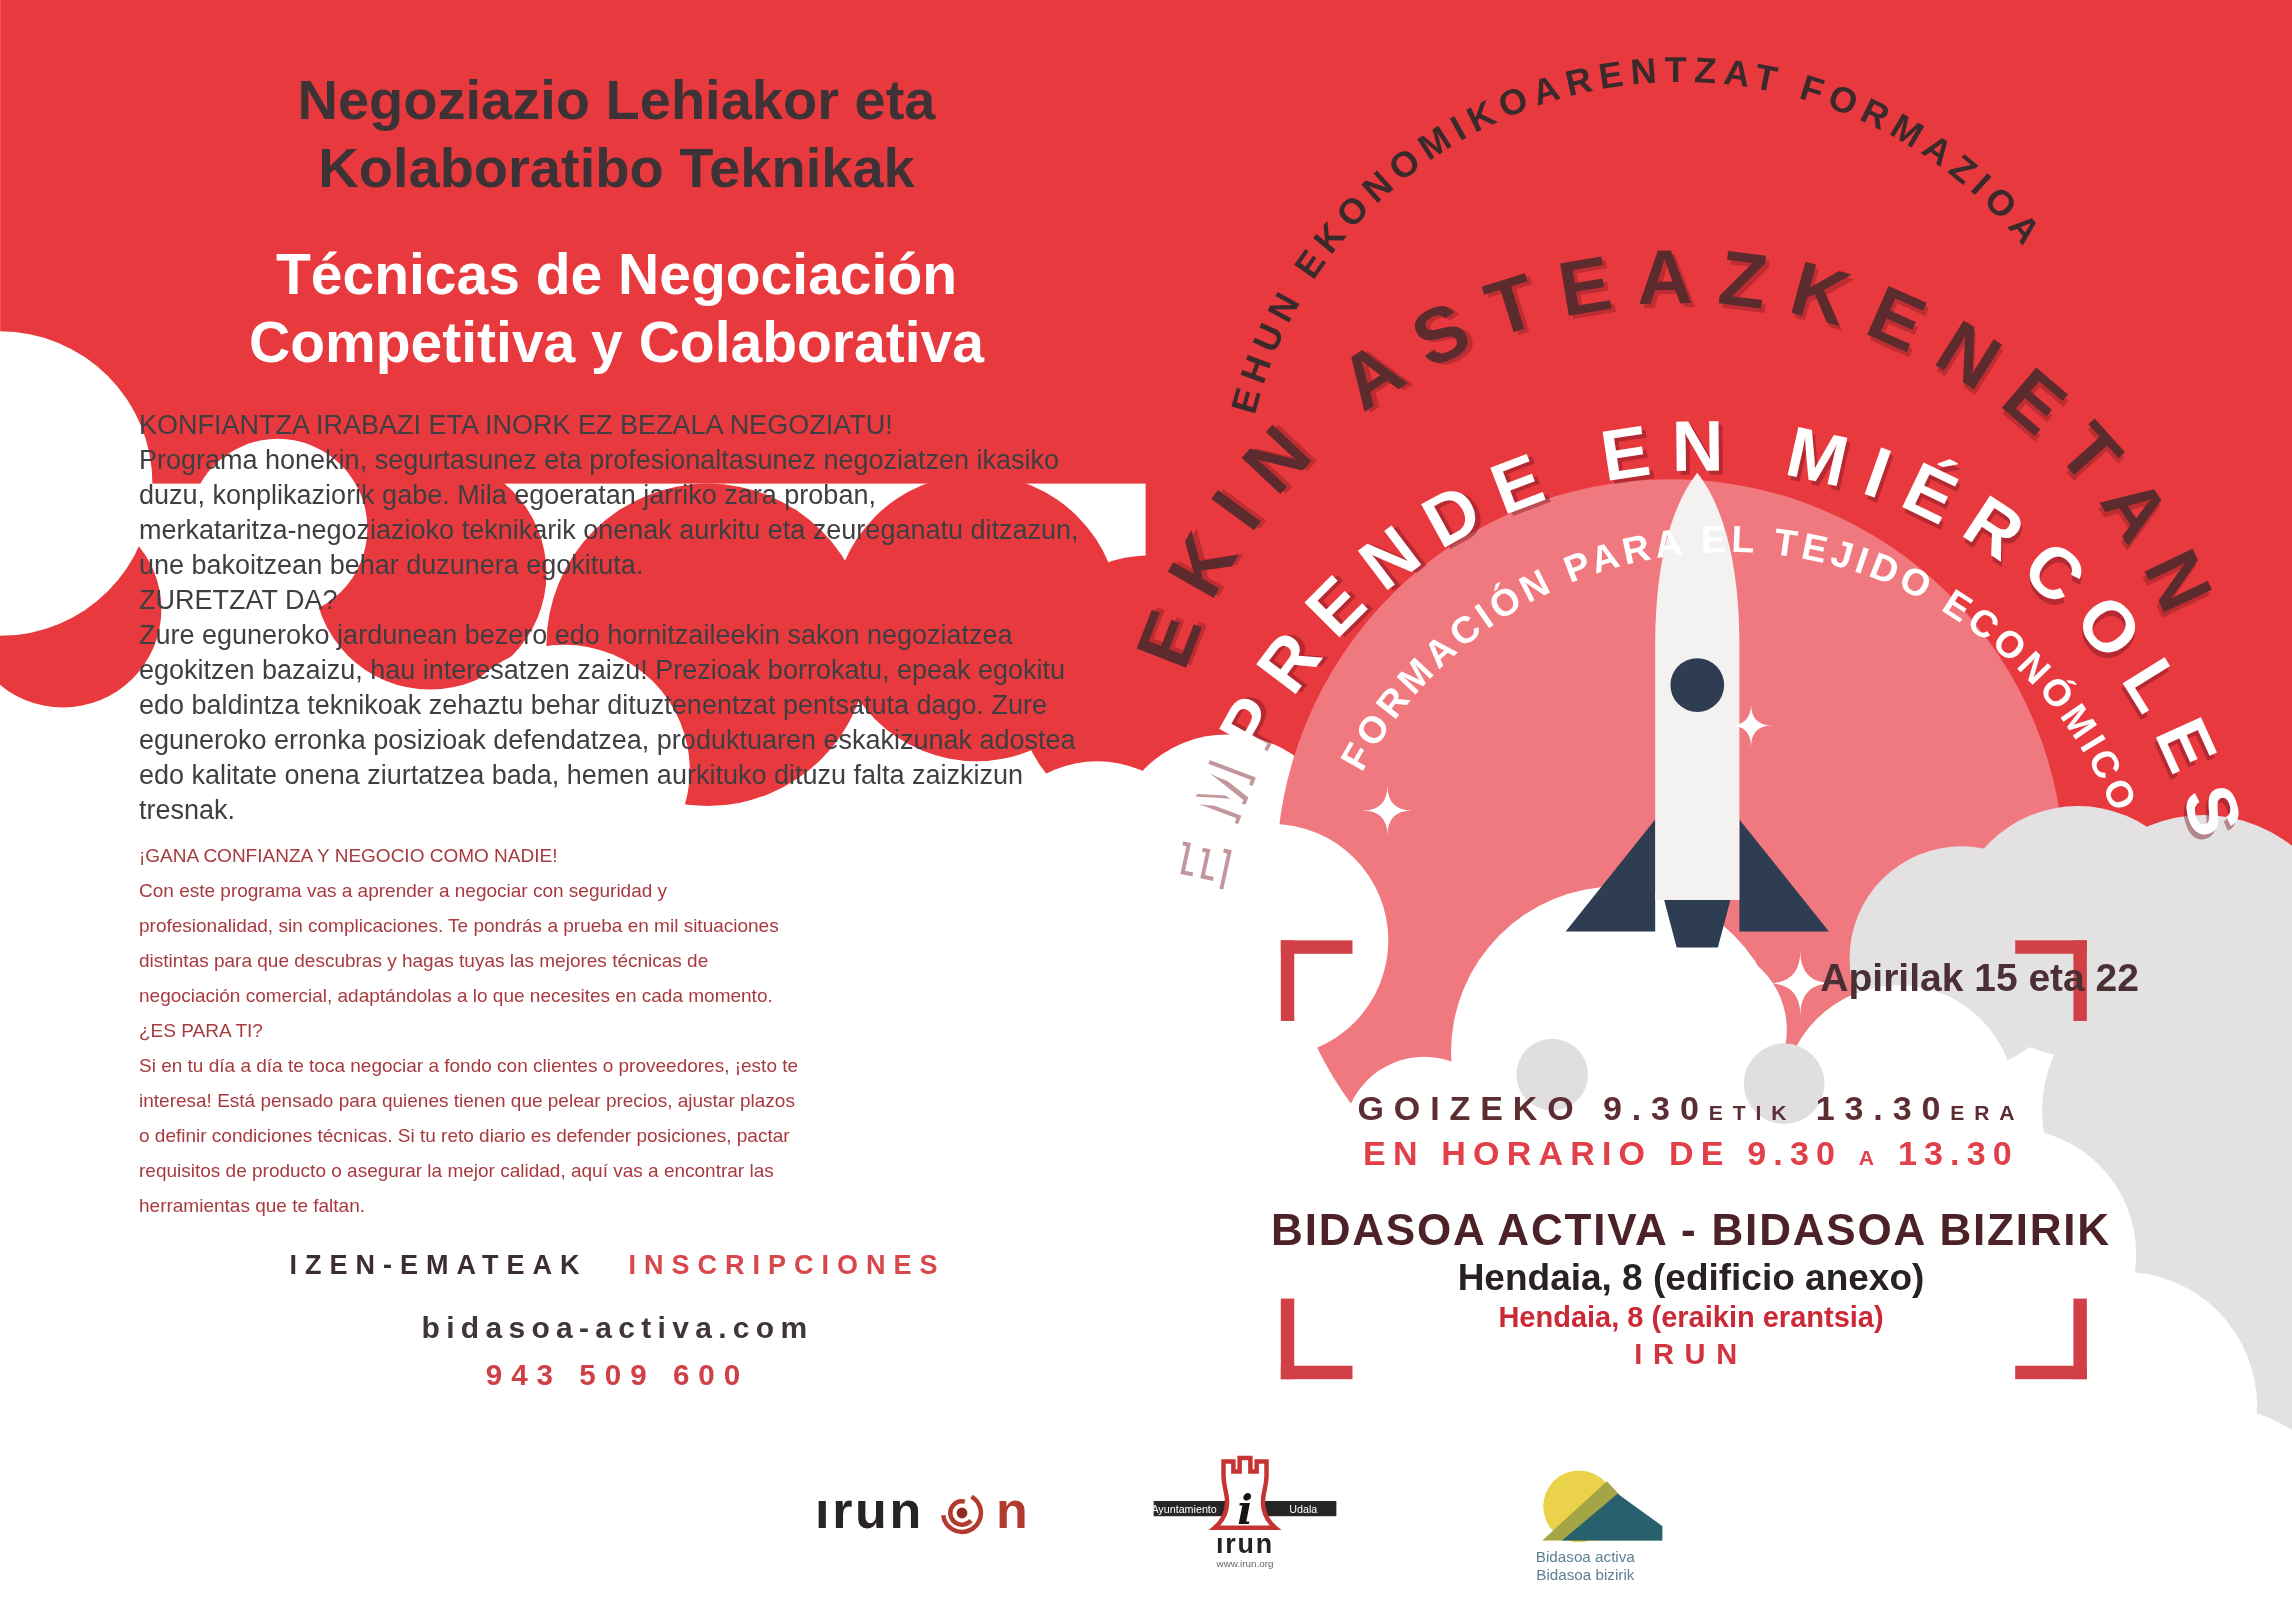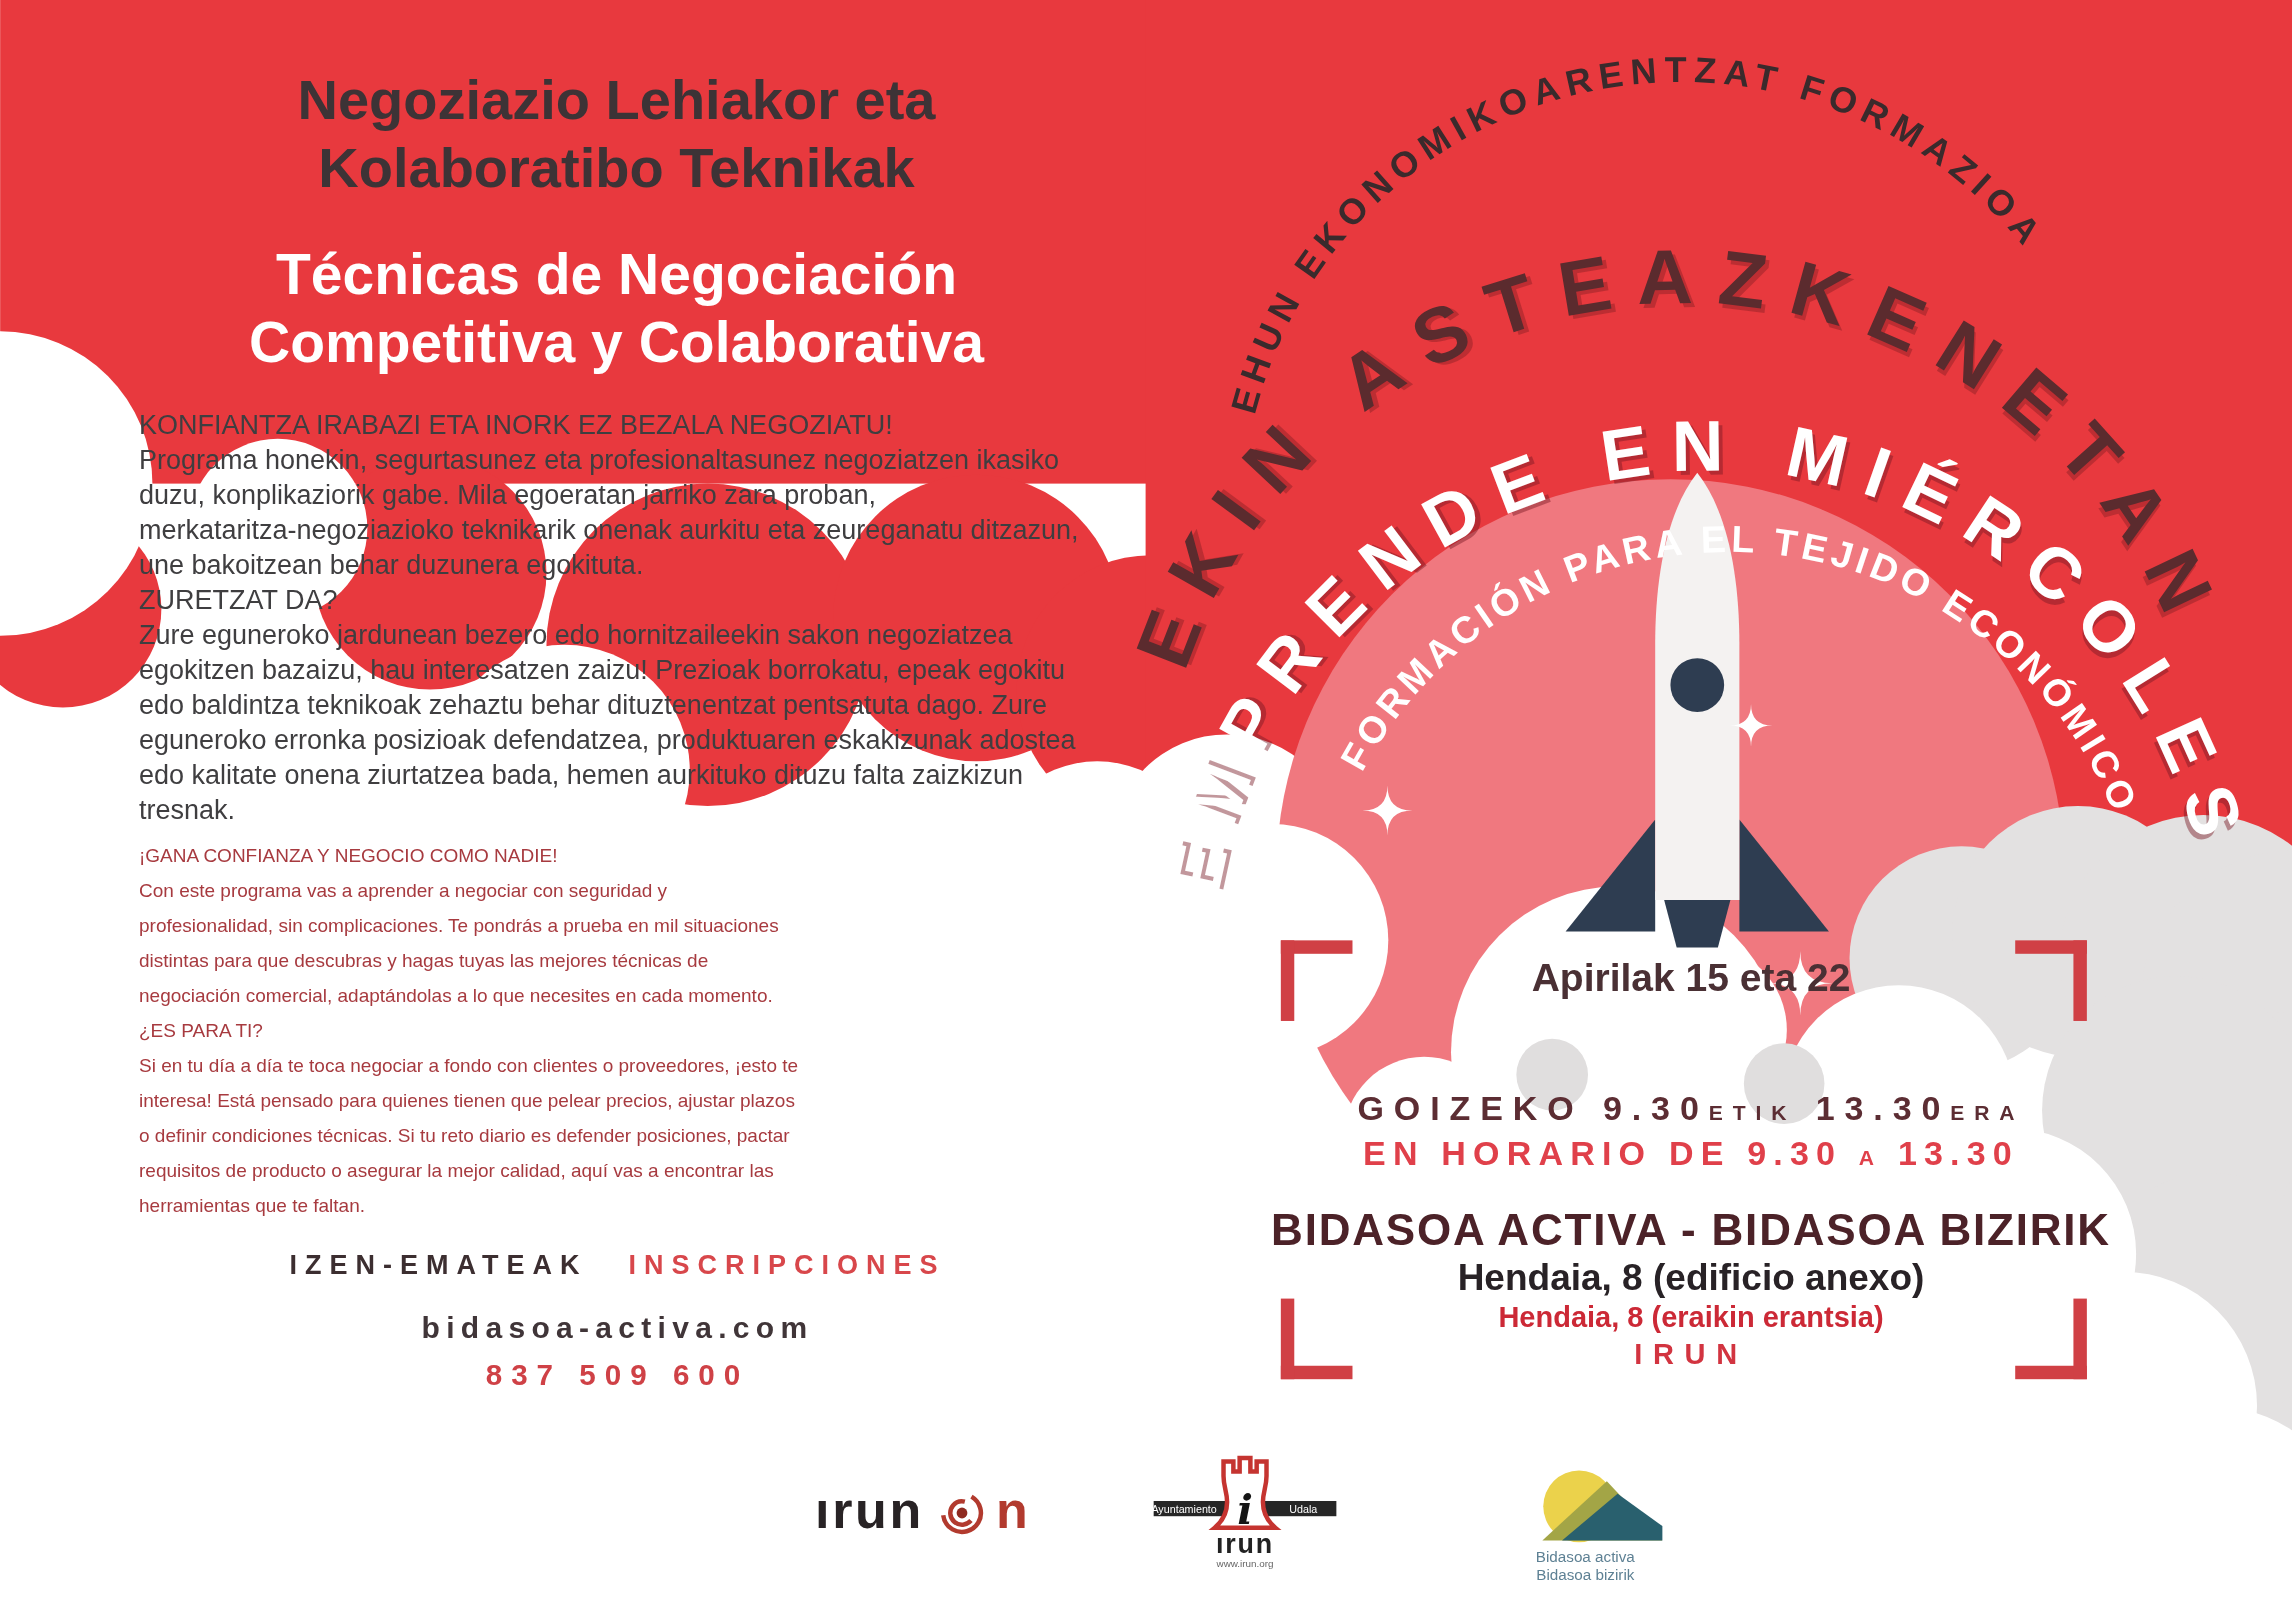--- a/index.html
+++ b/index.html
@@ -16,21 +16,21 @@
   .body-eu{left:139px;top:408px;width:1012px;font-size:27px;line-height:35px;color:#3F3E40;}
   .body-es{left:139px;top:838px;width:1012px;font-size:19px;line-height:35px;color:#A73A3F;}
   .signup-row{left:125px;top:1250px;width:985px;font-size:27px;font-weight:bold;letter-spacing:8px;}
   .signup-eu{color:#3C2E30;margin-right:41px;}
   .signup-es{color:#D8474B;}
   .website{left:125px;top:1311px;width:985px;font-size:30px;font-weight:600;letter-spacing:6.3px;color:#403538;}
   .phone{left:125px;top:1358px;width:985px;font-size:29.6px;font-weight:bold;letter-spacing:9px;color:#CF4146;}
 
   
   .rp{left:1243px;width:896px;}
-  .dates-eu{top:956px;font-size:39px;font-weight:bold;color:#4A3034;}
+  .dates-eu{top:956px;font-size:39px;font-weight:bold;color:#4A3034;text-align:right;}
   .dates-es{top:1016px;font-size:39px;font-weight:bold;color:#CC3340;}
   .sched-eu{top:1089px;font-size:34px;font-weight:700;letter-spacing:9.9px;color:#5C2D33;}
   .sched-es{top:1134px;font-size:34px;font-weight:700;letter-spacing:7.2px;color:#E0404A;}
   .sched-small{font-size:0.62em;}
   .venue{top:1205px;font-size:44px;font-weight:bold;letter-spacing:1.8px;color:#4C2228;}
   .addr-es{top:1257px;font-size:37px;font-weight:bold;color:#282226;}
   .addr-eu{top:1301px;font-size:29px;font-weight:bold;color:#CC2936;}
   .city{top:1338px;font-size:29px;font-weight:bold;letter-spacing:10.7px;color:#D23440;}
 
   
@@ -218,21 +218,21 @@
 Si en tu día a día te toca negociar a fondo con clientes o proveedores, ¡esto te
 interesa! Está pensado para quienes tienen que pelear precios, ajustar plazos
 o definir condiciones técnicas. Si tu reto diario es defender posiciones, pactar
 requisitos de producto o asegurar la mejor calidad, aquí vas a encontrar las
 herramientas que te faltan.</div>
 
   <div class="abs ctr signup-row">
     <span class="signup-eu">IZEN-EMATEAK</span><span class="signup-es">INSCRIPCIONES</span>
   </div>
   <div class="abs ctr website">bidasoa-activa.com</div>
-  <div class="abs ctr phone">837 509 600</div>
+  <div class="abs ctr phone">943 509 600</div>
 
   <div class="abs ctr rp dates-eu">Apirilak 15 eta 22</div>
 
   <div class="abs ctr rp sched-eu">
     <span>GOIZEKO 9.30</span><span class="sched-small">ETIK</span><span> 13.30</span><span class="sched-small">ERA</span>
   </div>
   <div class="abs ctr rp sched-es">
     <span>EN HORARIO DE 9.30 </span><span class="sched-small">A</span><span> 13.30</span>
   </div>
 

